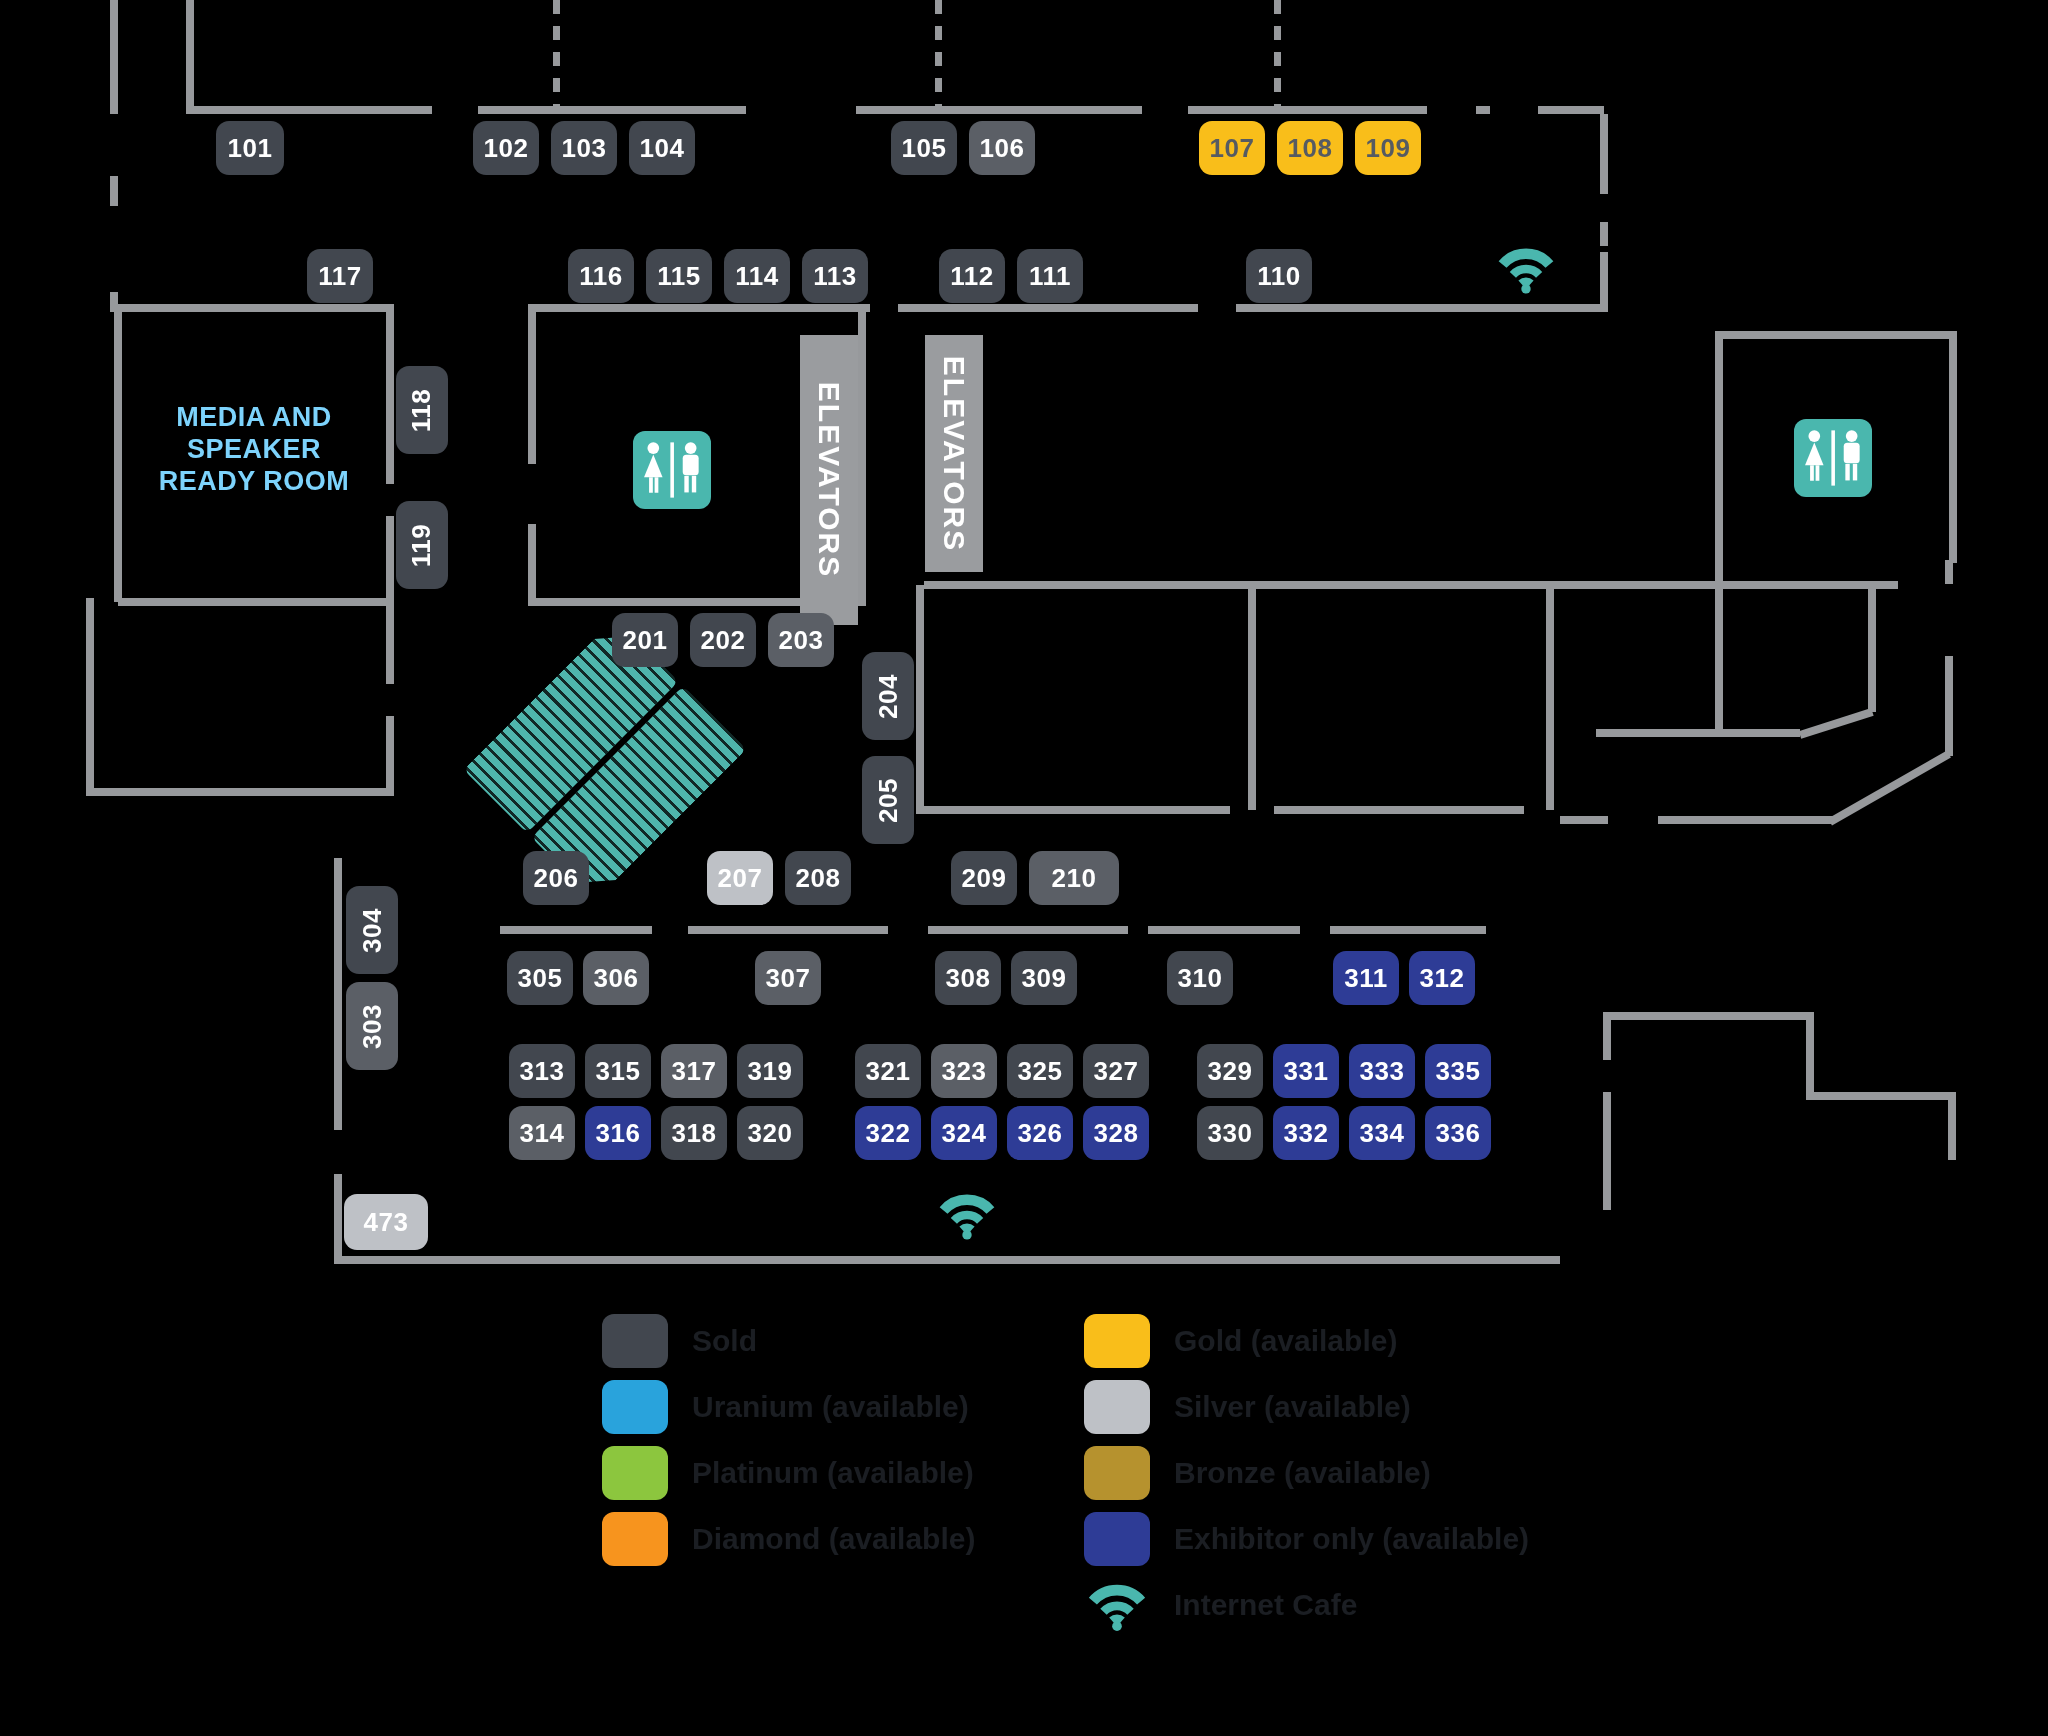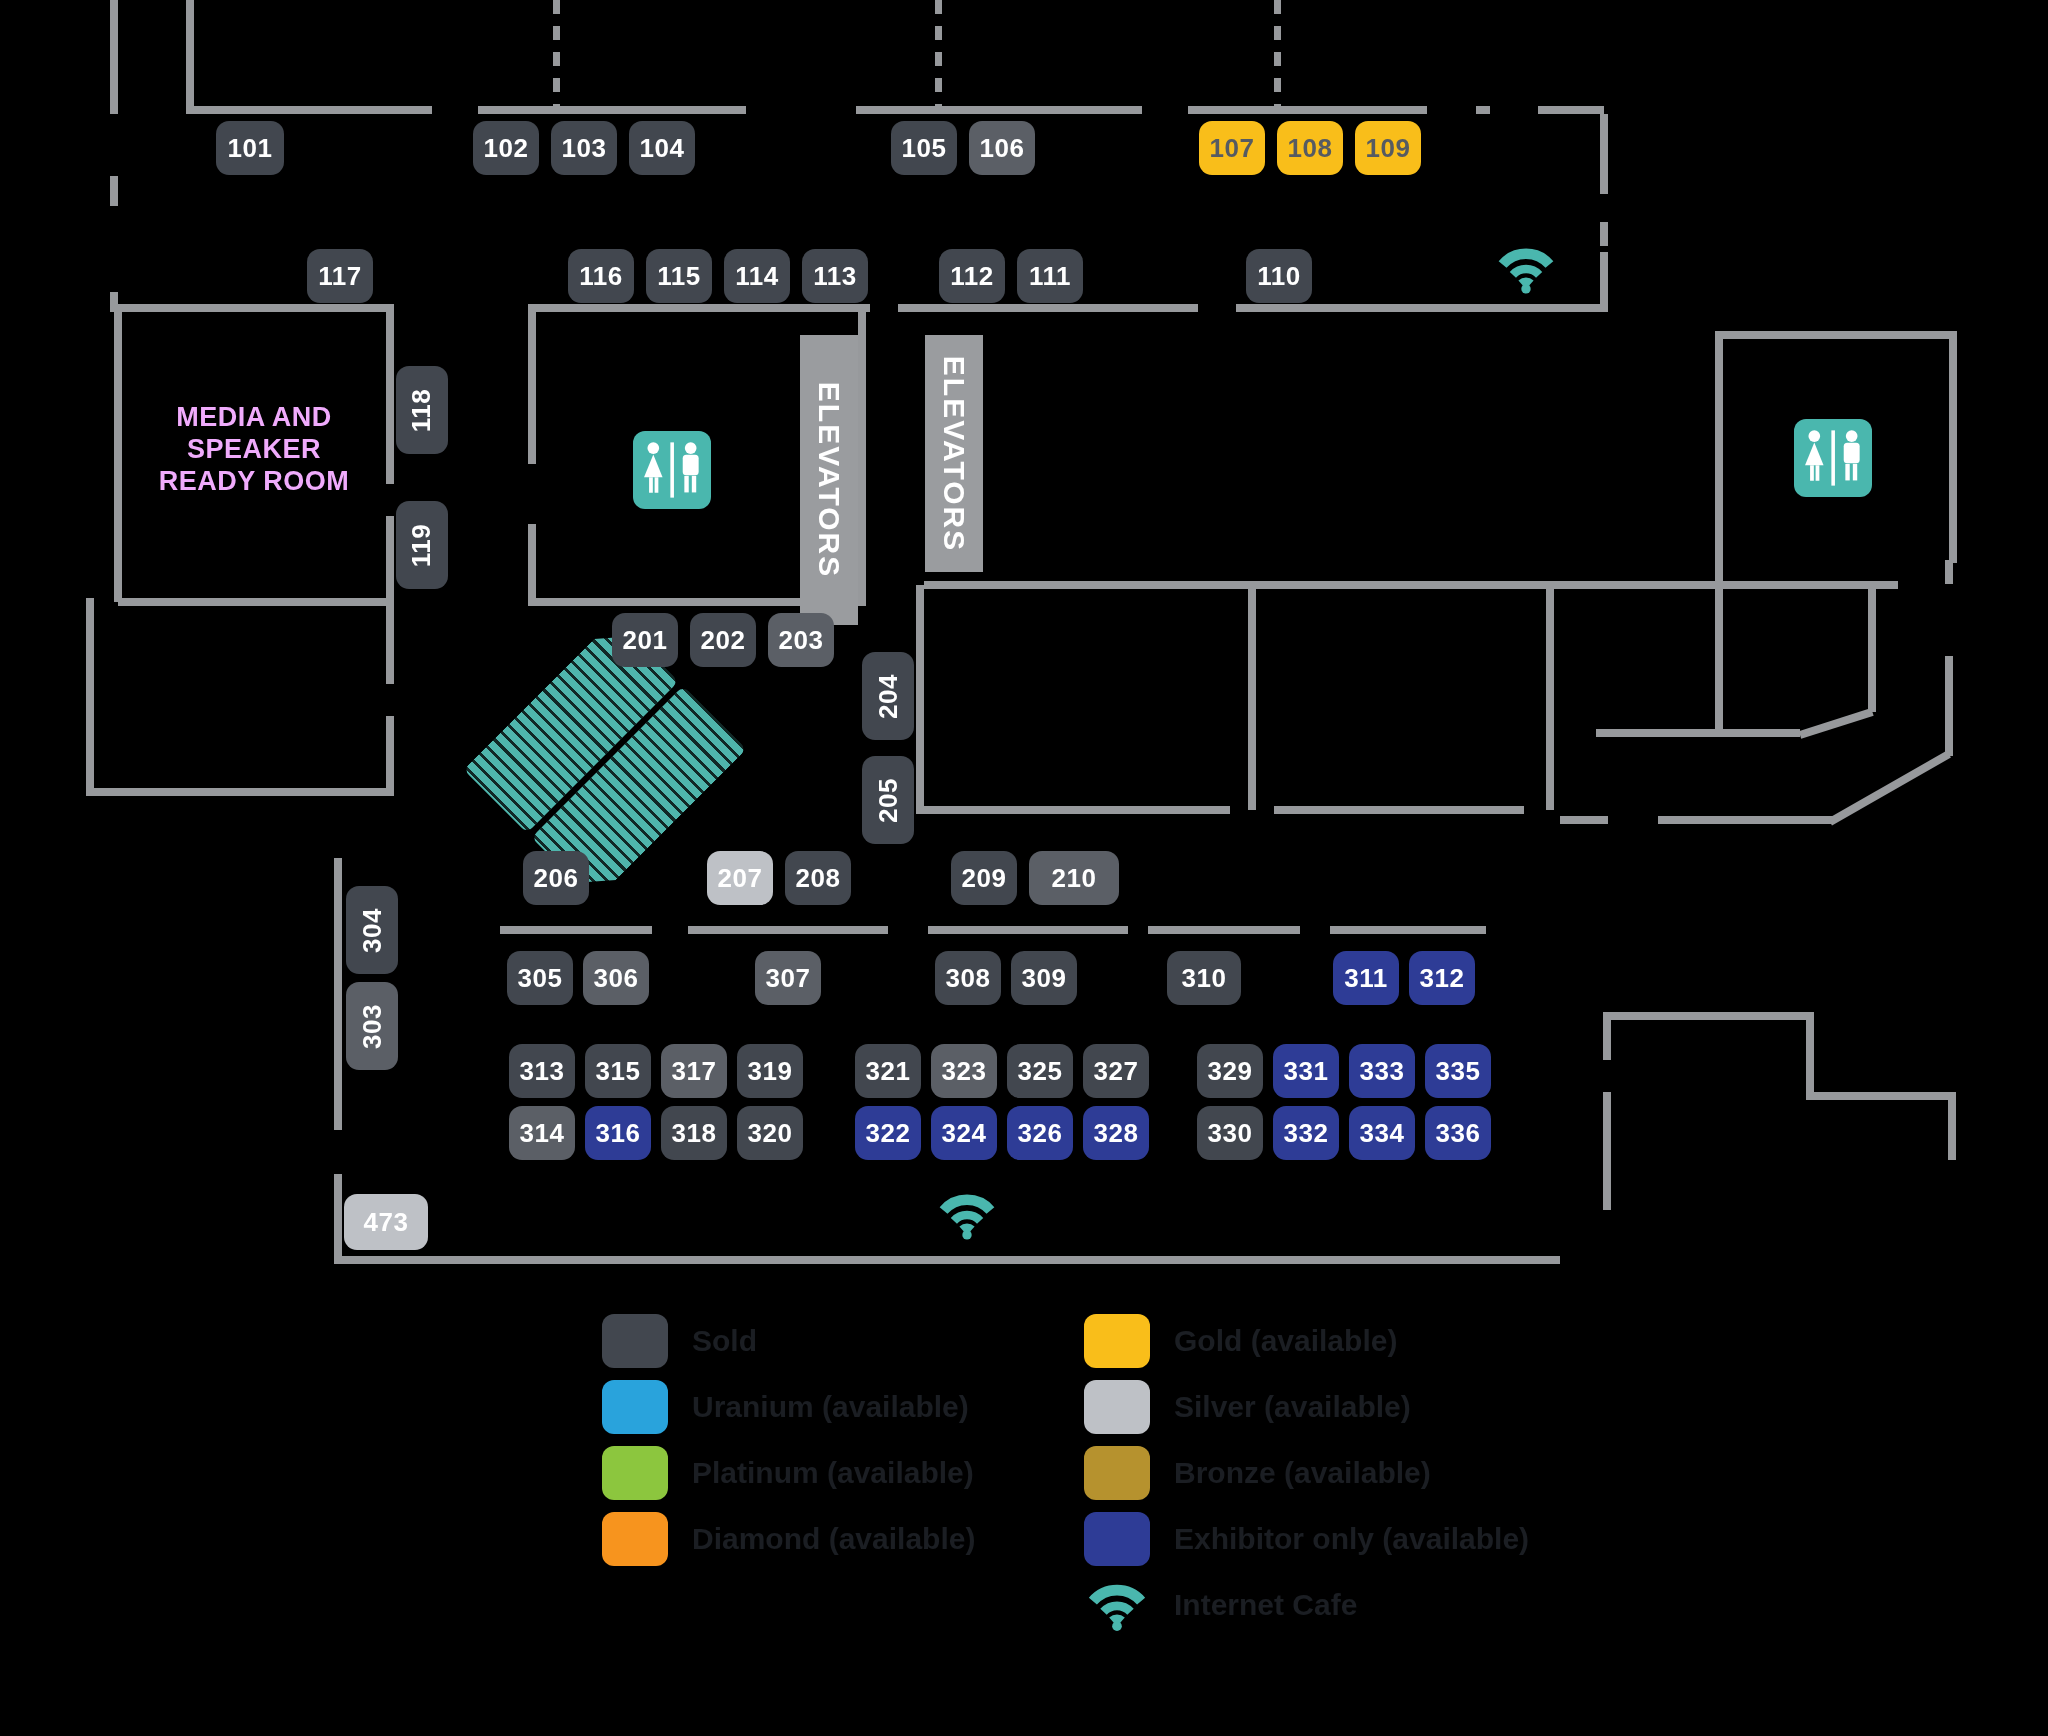--- a/index.html
+++ b/index.html
@@ -12,21 +12,21 @@
          border-radius:13px;color:#fff;font-weight:bold;font-size:26px;letter-spacing:.5px;cursor:pointer;}
   .booth.sold{background:#42474F;}
   .booth.sold_alt{background:#5B5F66;}
   .booth.gold{background:#F9BE1A;color:#565B62;}
   .booth.silver{background:#BEC1C6;}
   .booth.exhibitor{background:#2E3C96;}
   .booth.vert span{transform:rotate(-90deg);display:block;}
   .elevator{position:absolute;background:#9A9C9F;display:flex;align-items:center;justify-content:center;}
   .elevator span{transform:rotate(90deg);transform-origin:center;color:#fff;font-weight:bold;
                  font-size:30px;letter-spacing:2px;white-space:nowrap;}
-  .room-label{position:absolute;color:#f0abfc;font-weight:bold;font-size:27px;line-height:1.18;
+  .room-label{position:absolute;color:#7dd3fc;font-weight:bold;font-size:27px;line-height:1.18;
               text-align:center;white-space:pre-line;letter-spacing:.5px;}
   .restroom{position:absolute;background:#4AB7AE;border-radius:12px;display:flex;align-items:center;justify-content:center;}
   .wifi{position:absolute;}
   .escalator{position:absolute;display:flex;gap:6px;transform:rotate(45deg);
              clip-path:polygon(0 14%,14% 0,100% 0,100% 86%,86% 100%,0 100%);}
   .flight{width:90px;height:215px;background:#4FB5AC;border-radius:8px;
           background-image:repeating-linear-gradient(180deg,rgba(0,0,0,.78) 0 3px,transparent 3px 10px);}
   .legend-row{position:absolute;display:flex;align-items:center;}
   .swatch{width:66px;height:54px;border-radius:12px;flex:0 0 auto;}
   .legend-label{margin-left:24px;color:#1B1E23;font-weight:bold;font-size:30px;white-space:nowrap;}
@@ -213,21 +213,21 @@
     </div>
     <div class="booth sold_alt" style="left: 755px; top: 951px; width: 66px; height: 54px;">
       <span>307</span>
     </div>
     <div class="booth sold" style="left: 935px; top: 951px; width: 66px; height: 54px;">
       <span>308</span>
     </div>
     <div class="booth sold" style="left: 1011px; top: 951px; width: 66px; height: 54px;">
       <span>309</span>
     </div>
-    <div class="booth sold" style="left: 1167px; top: 951px; width: 74px; height: 54px;">
+    <div class="booth sold" style="left: 1167px; top: 951px; width: 66px; height: 54px;">
       <span>310</span>
     </div>
     <div class="booth exhibitor" style="left: 1333px; top: 951px; width: 66px; height: 54px;">
       <span>311</span>
     </div>
     <div class="booth exhibitor" style="left: 1409px; top: 951px; width: 66px; height: 54px;">
       <span>312</span>
     </div>
     <div class="booth silver" style="left: 344px; top: 1194px; width: 84px; height: 56px;">
       <span>473</span>

